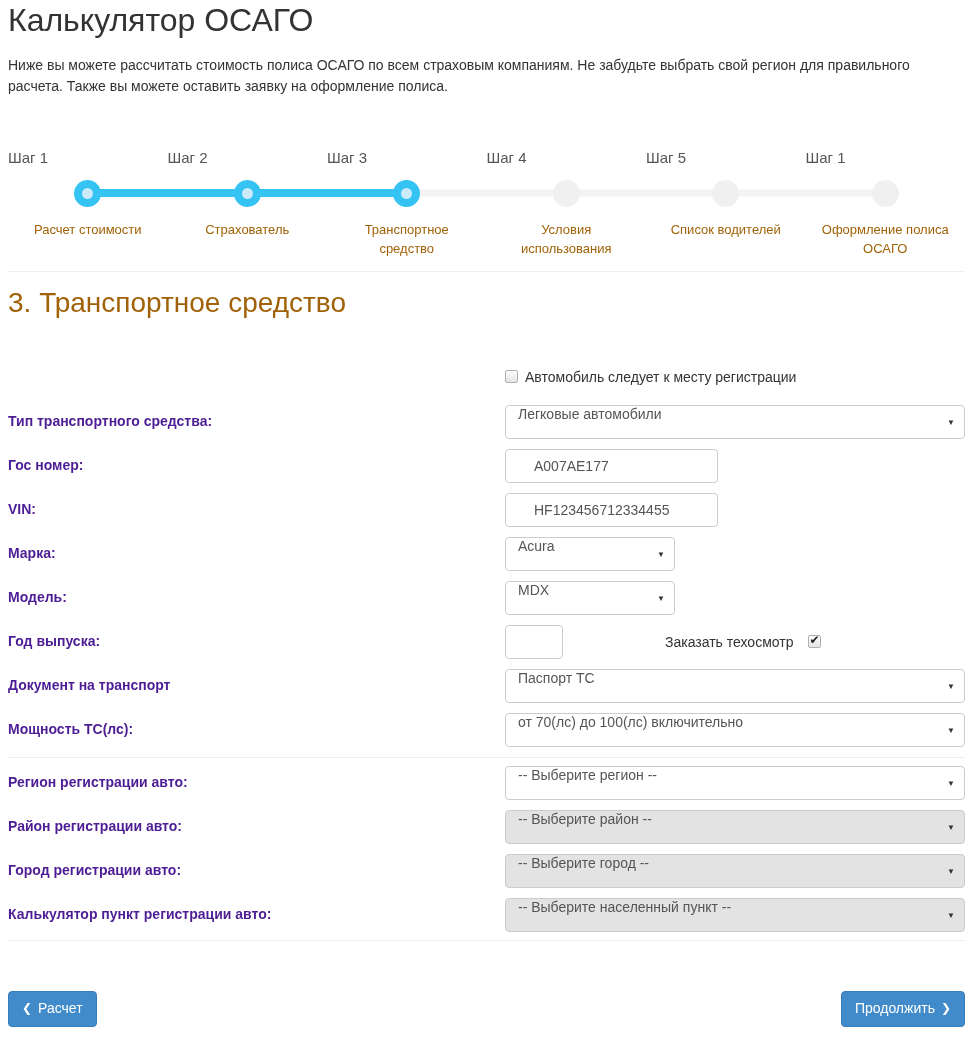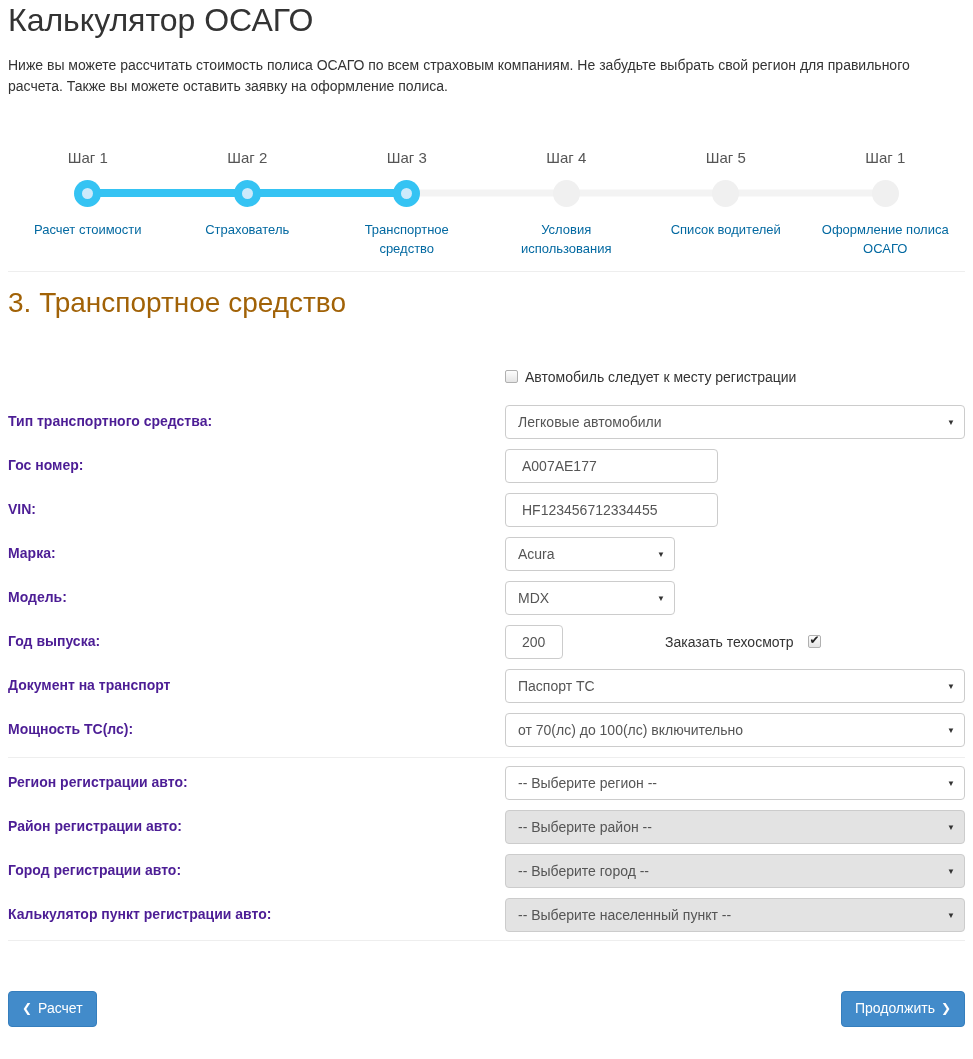--- a/index.html
+++ b/index.html
@@ -12,22 +12,22 @@
   }
   .container { padding: 0 8px 14px 8px; }
 
   
   h1.page-title { margin: 2px 0 16px 0; font-size: 32px; font-weight: 500; color: #333; letter-spacing: 0; }
   p.page-desc { margin: 0 0 0 0; font-size: 14px; line-height: 1.5; color: #333; max-width: 915px; }
 
   
   .progress-steps { margin-top: 52px; }
   .titles-row, .labels-row { display: flex; }
-  .titles-row .cell { flex: 1; text-align: center; font-size: 15px; color: #555; }
-  .labels-row .cell { flex: 1; text-align: center; font-size: 13px; color: #0369a1; line-height: 1.45; padding: 0 14px; }
+  .titles-row .cell { flex: 1; text-align: left; font-size: 15px; color: #555; }
+  .labels-row .cell { flex: 1; text-align: center; font-size: 13px; color: #a16207; line-height: 1.45; padding: 0 14px; }
   .line-row { display: flex; position: relative; height: 28px; align-items: center; margin: 13px 0 14px 0; }
   .track { position: absolute; left: 8.33%; right: 8.33%; top: 50%; transform: translateY(-50%); height: 7px; background: #f3f3f3; border-radius: 4px; }
   .track-active { position: absolute; left: 8.33%; width: 33.34%; top: 50%; transform: translateY(-50%); height: 8px; background: #35c3f3; border-radius: 4px; }
   .dot-cell { flex: 1; display: flex; justify-content: center; position: relative; z-index: 1; }
   .dot { width: 27px; height: 27px; border-radius: 50%; display: flex; align-items: center; justify-content: center; }
   .dot.active { background: #35c3f3; cursor: pointer; }
   .dot.active .dot-inner { width: 11px; height: 11px; border-radius: 50%; background: #cdeafb; }
   .dot.inactive { background: #f0f0f0; }
 
   hr.rule { border: none; border-top: 1px solid #eee; margin: 12px 0 0 0; }
@@ -43,26 +43,26 @@
   input.cb { appearance: none; -webkit-appearance: none; width: 13px; height: 13px; border: 1px solid #b0b0b0;
     border-radius: 2px; background: linear-gradient(#fdfdfd, #e4e4e4); margin: 0; position: relative; cursor: pointer; flex: 0 0 auto; }
   input.cb:checked::after { content: "\2714"; position: absolute; top: -3px; left: 0; font-size: 12px; color: #222; }
 
   
   .form-row { display: grid; grid-template-columns: 497px 1fr; align-items: start; margin-bottom: 10px; }
   .form-row .f-label { font-weight: bold; color: #4c1d95; font-size: 14px; padding-top: 8px; }
   .ctrl { height: 34px; }
 
   .sel { position: relative; height: 34px; border: 1px solid #ccc; border-radius: 4px; background: #fff;
-    color: #555; font-size: 14px; display: flex; align-items: center; padding: 0 26px 0 12px; cursor: pointer; }
+    color: #555; font-size: 14px; display: flex; align-items: flex-start; padding: 0 26px 0 12px; cursor: pointer; }
   .sel.disabled { background: #e3e3e3; }
   .sel .caret { position: absolute; right: 9px; top: 50%; transform: translateY(-50%); font-size: 8px; color: #333; }
   .sel .sel-text { white-space: nowrap; overflow: hidden; }
 
-  .txt { height: 34px; border: 1px solid #ccc; border-radius: 4px; padding: 0 16px; font-size: 14px;
+  .txt { height: 34px; border: 1px solid #ccc; border-radius: 4px; padding: 0 28px; font-size: 14px;
     color: #555; font-family: inherit; background: #fff; }
 
   .w-full { width: 460px; }
   .w-mid  { width: 213px; }
   .w-sel  { width: 170px; }
   .w-year { width: 58px; }
 
   .year-line { display: flex; align-items: center; }
   .inspection { margin-left: 102px; display: flex; align-items: center; gap: 15px; cursor: pointer; }
   .inspection .cb-text { font-size: 14px; color: #333; }

